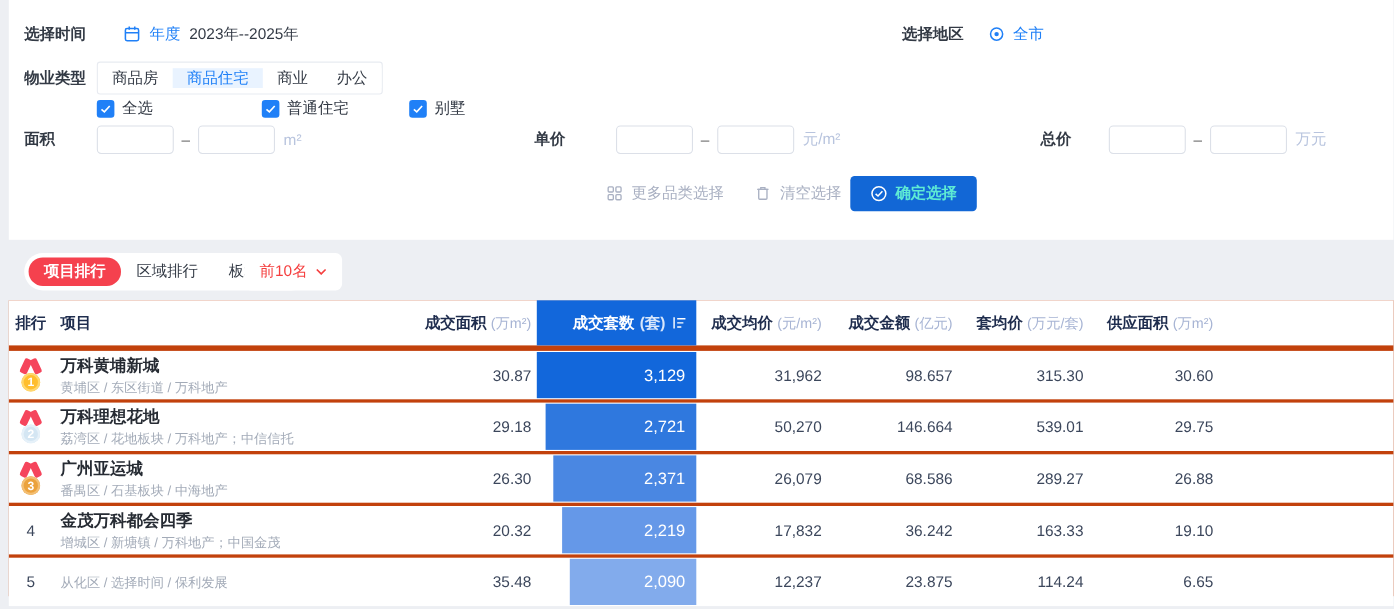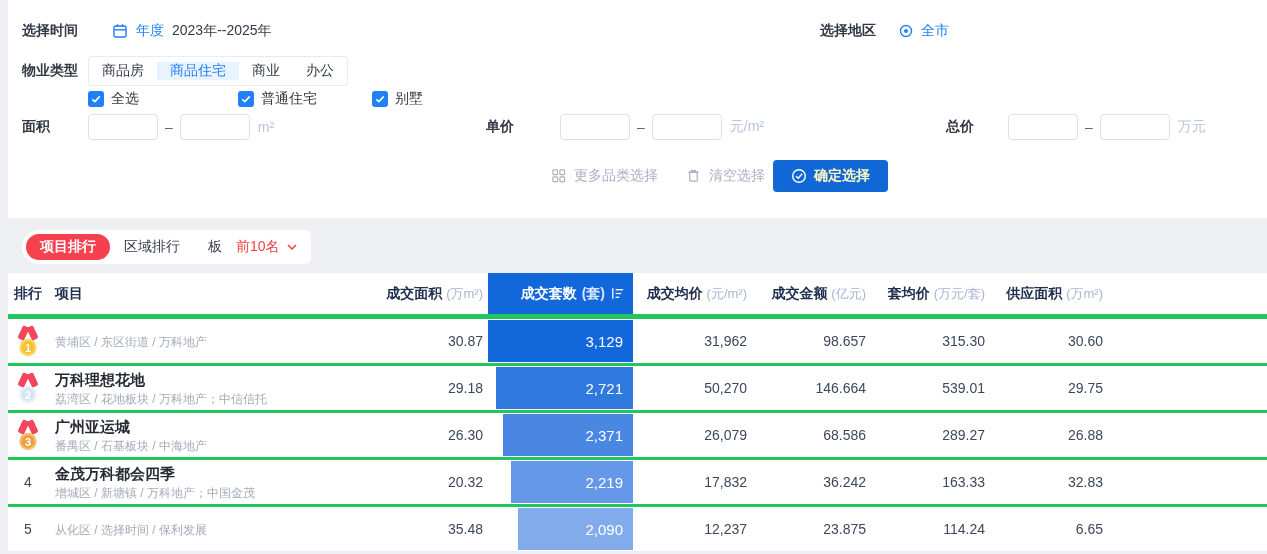--- a/index.html
+++ b/index.html
@@ -1,41 +1,41 @@
 <!DOCTYPE html>
 <html><head>
 <meta charset="utf-8">
 <style>
   * { margin:0; padding:0; box-sizing:border-box; }
   html,body { width:1267px; height:554px; }
   body { font-family:"Liberation Sans","DejaVu Sans",sans-serif; background:#EDEFF3; position:relative; overflow:hidden; font-size:14px; color:#333A45; }
 
   .panel { position:absolute; left:8px; right:0; background:#fff; }
   .filter-panel { top:0; height:218px; }
-  .table-panel { top:273px; bottom:12px; background:#22c55e; }
+  .table-panel { top:273px; bottom:12px; background:#c2410c; }
 
   
   .abs { position:absolute; display:flex; align-items:center; }
   .flabel { font-weight:bold; color:#333A45; font-size:14px; }
   .blue-link { color:#2080F7; cursor:pointer; }
   .icon16 { width:16px; height:16px; display:inline-block; }
 
   .seg-group { display:flex; border:1px solid #E8EBF1; border-radius:3px; overflow:hidden; height:30px; }
   .seg-opt { padding:0 13px; display:flex; align-items:center; font-size:14px; color:#333A45; cursor:pointer; background:#fff; }
   .seg-opt.sel { background:#E9F3FF; color:#2080F7; }
 
   .chk-item { display:flex; align-items:center; gap:7px; cursor:pointer; }
   .chk-box { width:16px; height:16px; background:#2080F7; border-radius:3px; display:flex; align-items:center; justify-content:center; }
 
   .rng-input { width:70px; height:26px; border:1px solid #DCE0E8; border-radius:4px; background:#fff; outline:none; padding:0 6px; font-size:13px; color:#333; }
   .dash { color:#666; margin:0 7px; }
   .unit-txt { color:#B8C4DE; font-size:14px; margin-left:8px; }
 
   .ghost-btn { display:flex; align-items:center; gap:7px; color:#A9B0C2; font-size:14px; cursor:pointer; }
-  .confirm-btn { display:flex; align-items:center; gap:7px; background:#1267D6; color:#fef9c3; font-size:14px; font-weight:bold; height:32px; padding:0 18px; border-radius:4px; border:none; cursor:pointer; }
+  .confirm-btn { display:flex; align-items:center; gap:7px; background:#1267D6; color:#5eead4; font-size:14px; font-weight:bold; height:32px; padding:0 18px; border-radius:4px; border:none; cursor:pointer; }
 
   
   .tab-group { position:absolute; left:22px; top:230px; height:34px; background:#fff; border-radius:17px; display:flex; align-items:center; padding:0 4px; }
   .tab { padding:0 14px; height:26px; display:flex; align-items:center; font-size:14px; color:#333A45; cursor:pointer; border-radius:13px; }
   .tab.sel { background:#F5414E; color:#fff; font-weight:bold; }
   .topn { position:absolute; left:222px; top:230px; height:34px; background:#fff; border-radius:6px; display:flex; align-items:center; gap:7px; padding:0 14px; color:#F53F3F; font-size:14px; cursor:pointer; }
 
   
   .tgrid { display:grid; grid-template-columns:40px 305px 130px 5px 145px 114px 119px 119px 118px 1fr; align-items:center; }
   .thead { position:absolute; top:0; left:0; right:0; height:41px; background:#fff; }
@@ -239,20 +239,21 @@
 
   <div class="trow tgrid" style="top:46px;">
     <div class="cell-rank">
         <div class="medal gold">
           <i class="rb l"></i>
           <i class="rb r"></i>
           <span class="md-circle">1</span>
         </div>
       </div>
     <div style="padding-left:7px;">
+        <div class="proj-title">万科黄埔新城</div>
         <div class="proj-sub">黄埔区 / 东区街道 / 万科地产</div>
       </div>
     <div class="num">30.87</div>
     <div></div>
     <div class="bar-cell">
         <div class="bar" style="width: 145px; background: rgb(18, 103, 219);">
           <span>3,129</span>
         </div>
       </div>
     <div class="num">31,962</div>
@@ -323,21 +324,21 @@
     <div class="num">20.32</div>
     <div></div>
     <div class="bar-cell">
         <div class="bar" style="width: 122px; background: rgb(101, 152, 232);">
           <span>2,219</span>
         </div>
       </div>
     <div class="num">17,832</div>
     <div class="num">36.242</div>
     <div class="num">163.33</div>
-    <div class="num">32.83</div>
+    <div class="num">19.10</div>
     <div></div>
   </div>
 
   <div class="trow tgrid" style="top:234px;">
     <div class="cell-rank">5</div>
     <div style="padding-left:7px;">
         <div class="proj-sub">从化区 / 选择时间 / 保利发展</div>
       </div>
     <div class="num">35.48</div>
     <div></div>

